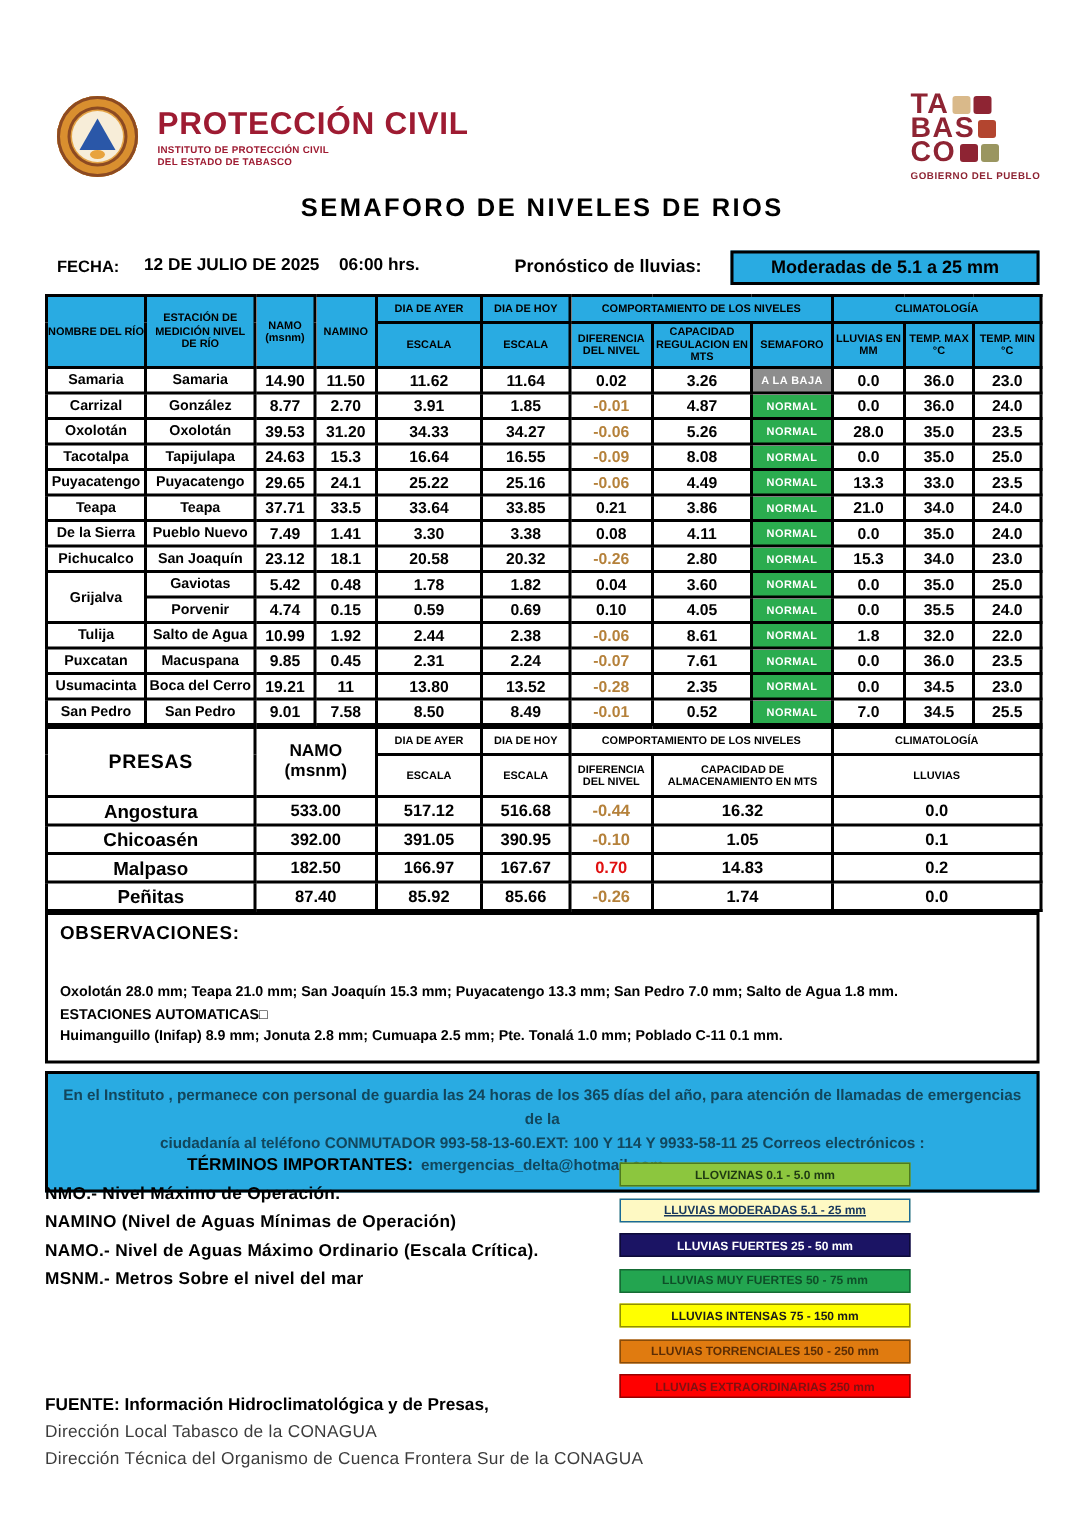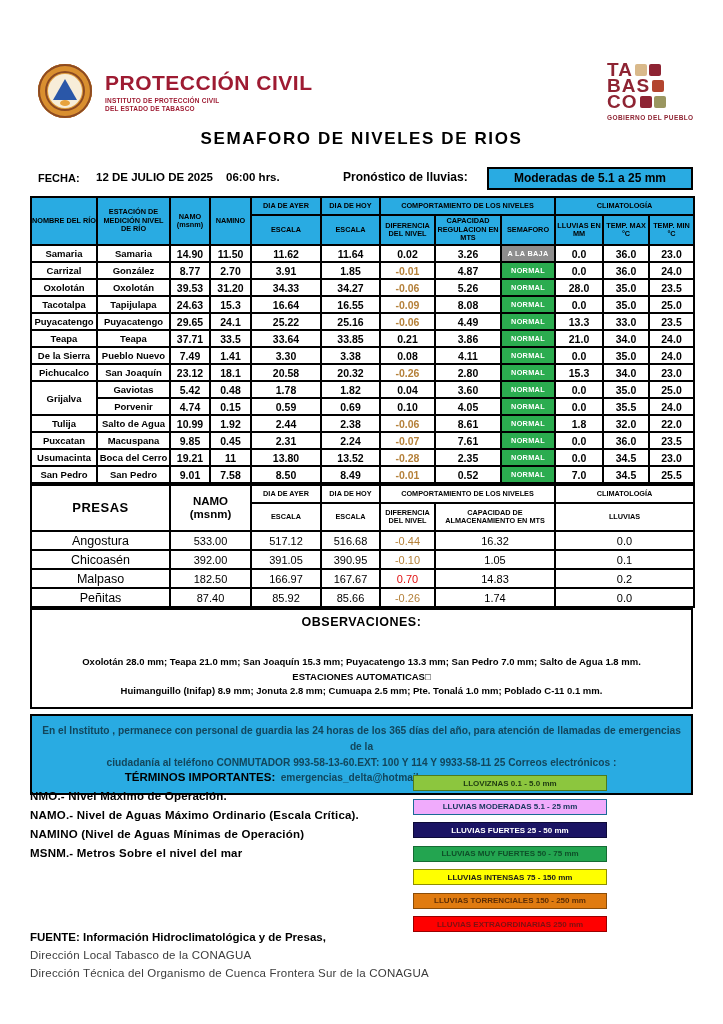--- a/index.html
+++ b/index.html
@@ -48,26 +48,26 @@
   .riv tbody td{height:15px;font-weight:bold;white-space:nowrap;}
   .c-name{font-size:9.5px;}
   .c-num{font-size:10.5px;}
   .c-sem{font-size:7.3px;color:#fff;letter-spacing:.3px;}
 
   .pre thead th{background:#fff;}
   .pre thead tr:nth-child(1) th{height:16px;}
   .pre thead tr:nth-child(2) th{height:26px;}
   .pre .h-presas{font-size:13px;letter-spacing:.5px;}
   .pre .h-namo{font-size:11.5px;white-space:normal;}
-  .pre tbody td{height:17px;font-weight:normal;white-space:nowrap;}
+  .pre tbody td{height:17px;font-weight:bold;white-space:nowrap;}
   .p-name{font-size:12.5px;}
   .p-num{font-size:11px;}
 
   
-  .obs{border:2.5px solid #000;text-align:center;padding:5px 8px 11px;}
+  .obs{border:2.5px solid #000;text-align:left;padding:5px 8px 11px;}
   .obs-title{font-size:12.5px;font-weight:bold;letter-spacing:.5px;}
   .obs-gap{height:24px;}
   .obs-sub{font-size:9.5px;font-weight:bold;margin-top:4px;}
   .obs-line{font-size:9.5px;font-weight:bold;margin-top:3px;}
 
   .notice{margin-top:5px;border:2.5px solid #000;background:#29abe2;color:#12465c;
           font-weight:bold;font-size:10.2px;text-align:center;padding:7px 6px;line-height:1.55;}
 
   
   .terms{position:absolute;top:771px;left:30px;width:372px;}
@@ -447,30 +447,30 @@
     <div class="notice">
       <div>En el Instituto , permanece con personal de guardia las 24 horas de los 365 días del año, para atención de llamadas de emergencias de la</div>
       <div>ciudadanía al teléfono  CONMUTADOR  993-58-13-60.EXT: 100 Y 114  Y 9933-58-11 25   Correos electrónicos : emergencias_delta@hotmail.com</div>
     </div>
   </div>
 
   <div class="terms">
     <div class="terms-title">TÉRMINOS IMPORTANTES:</div>
     <div id="terms-items">
         <div class="terms-item">NMO.- Nivel Máximo de Operación.</div>
+        <div class="terms-item">NAMINO (Nivel de Aguas Mínimas de Operación)</div>
         <div class="terms-item">NAMO.- Nivel de Aguas Máximo Ordinario (Escala Crítica).</div>
-        <div class="terms-item">NAMINO (Nivel de Aguas Mínimas de Operación)</div>
         <div class="terms-item">MSNM.- Metros Sobre el nivel del mar</div>
       </div>
   </div>
 
   <div class="legend">
     <div class="legend-bars" id="legend-bars">
         <div class="bar" style="background: rgb(140, 198, 62); color: rgb(30, 58, 18); border: 1px solid rgb(78, 122, 30);">LLOVIZNAS   0.1 -  5.0 mm</div>
-        <div class="bar" style="background: #f0abfc; color: rgb(22, 54, 92); border: 1px solid rgb(26, 106, 150);">LLUVIAS MODERADAS 5.1 - 25 mm</div>
+        <div class="bar" style="background: #fef9c3; color: rgb(22, 54, 92); border: 1px solid rgb(26, 106, 150); text-decoration: underline;">LLUVIAS MODERADAS 5.1 - 25 mm</div>
         <div class="bar" style="background: rgb(27, 20, 100); color: rgb(255, 255, 255); border: 1px solid rgb(13, 10, 56);">LLUVIAS FUERTES       25 - 50 mm</div>
         <div class="bar" style="background: rgb(35, 165, 80); color: rgb(14, 79, 40); border: 1px solid rgb(21, 107, 52);">LLUVIAS MUY FUERTES   50 - 75 mm</div>
         <div class="bar" style="background: rgb(255, 255, 0); color: rgb(26, 26, 26); border: 1px solid rgb(143, 143, 0);">LLUVIAS INTENSAS    75 - 150 mm</div>
         <div class="bar" style="background: rgb(224, 123, 16); color: rgb(92, 45, 5); border: 1px solid rgb(138, 76, 8);">LLUVIAS TORRENCIALES  150 - 250  mm</div>
         <div class="bar" style="background: rgb(255, 0, 0); color: rgb(126, 17, 17); border: 1px solid rgb(153, 0, 0);">LLUVIAS EXTRAORDINARIAS 250  mm</div>
       </div>
   </div>
 
   <div class="fuente">
     <div class="f1">FUENTE: Información Hidroclimatológica y de Presas,</div>

